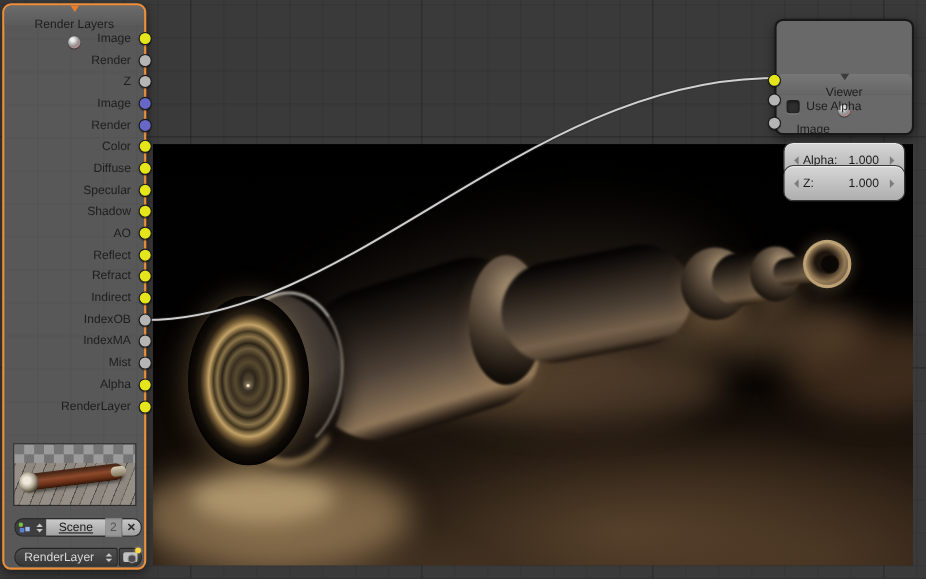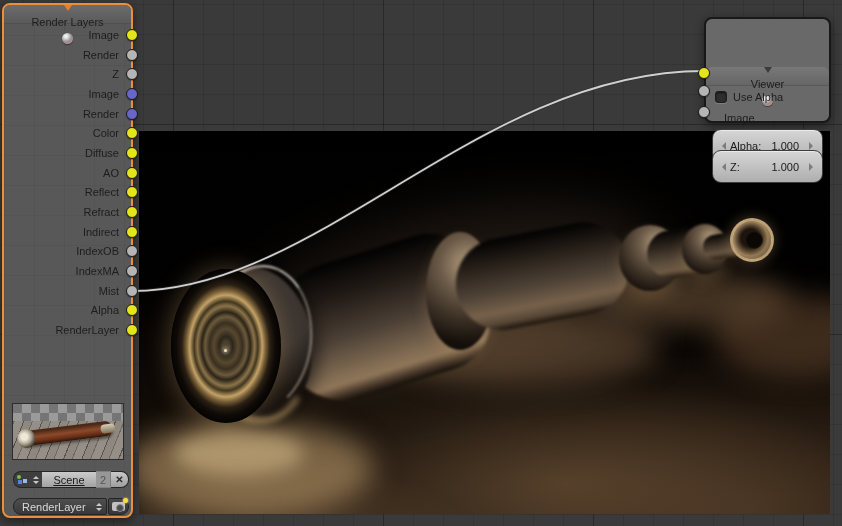--- a/index.html
+++ b/index.html
@@ -253,20 +253,28 @@
         </div>
       <div class="sock-row">
           <span>Color</span>
           <span class="socket sock-yellow"></span>
         </div>
       <div class="sock-row">
           <span>Diffuse</span>
           <span class="socket sock-yellow"></span>
         </div>
       <div class="sock-row">
+          <span>Specular</span>
+          <span class="socket sock-yellow"></span>
+        </div>
+      <div class="sock-row">
+          <span>Shadow</span>
+          <span class="socket sock-yellow"></span>
+        </div>
+      <div class="sock-row">
           <span>AO</span>
           <span class="socket sock-yellow"></span>
         </div>
       <div class="sock-row">
           <span>Reflect</span>
           <span class="socket sock-yellow"></span>
         </div>
       <div class="sock-row">
           <span>Refract</span>
           <span class="socket sock-yellow"></span>

